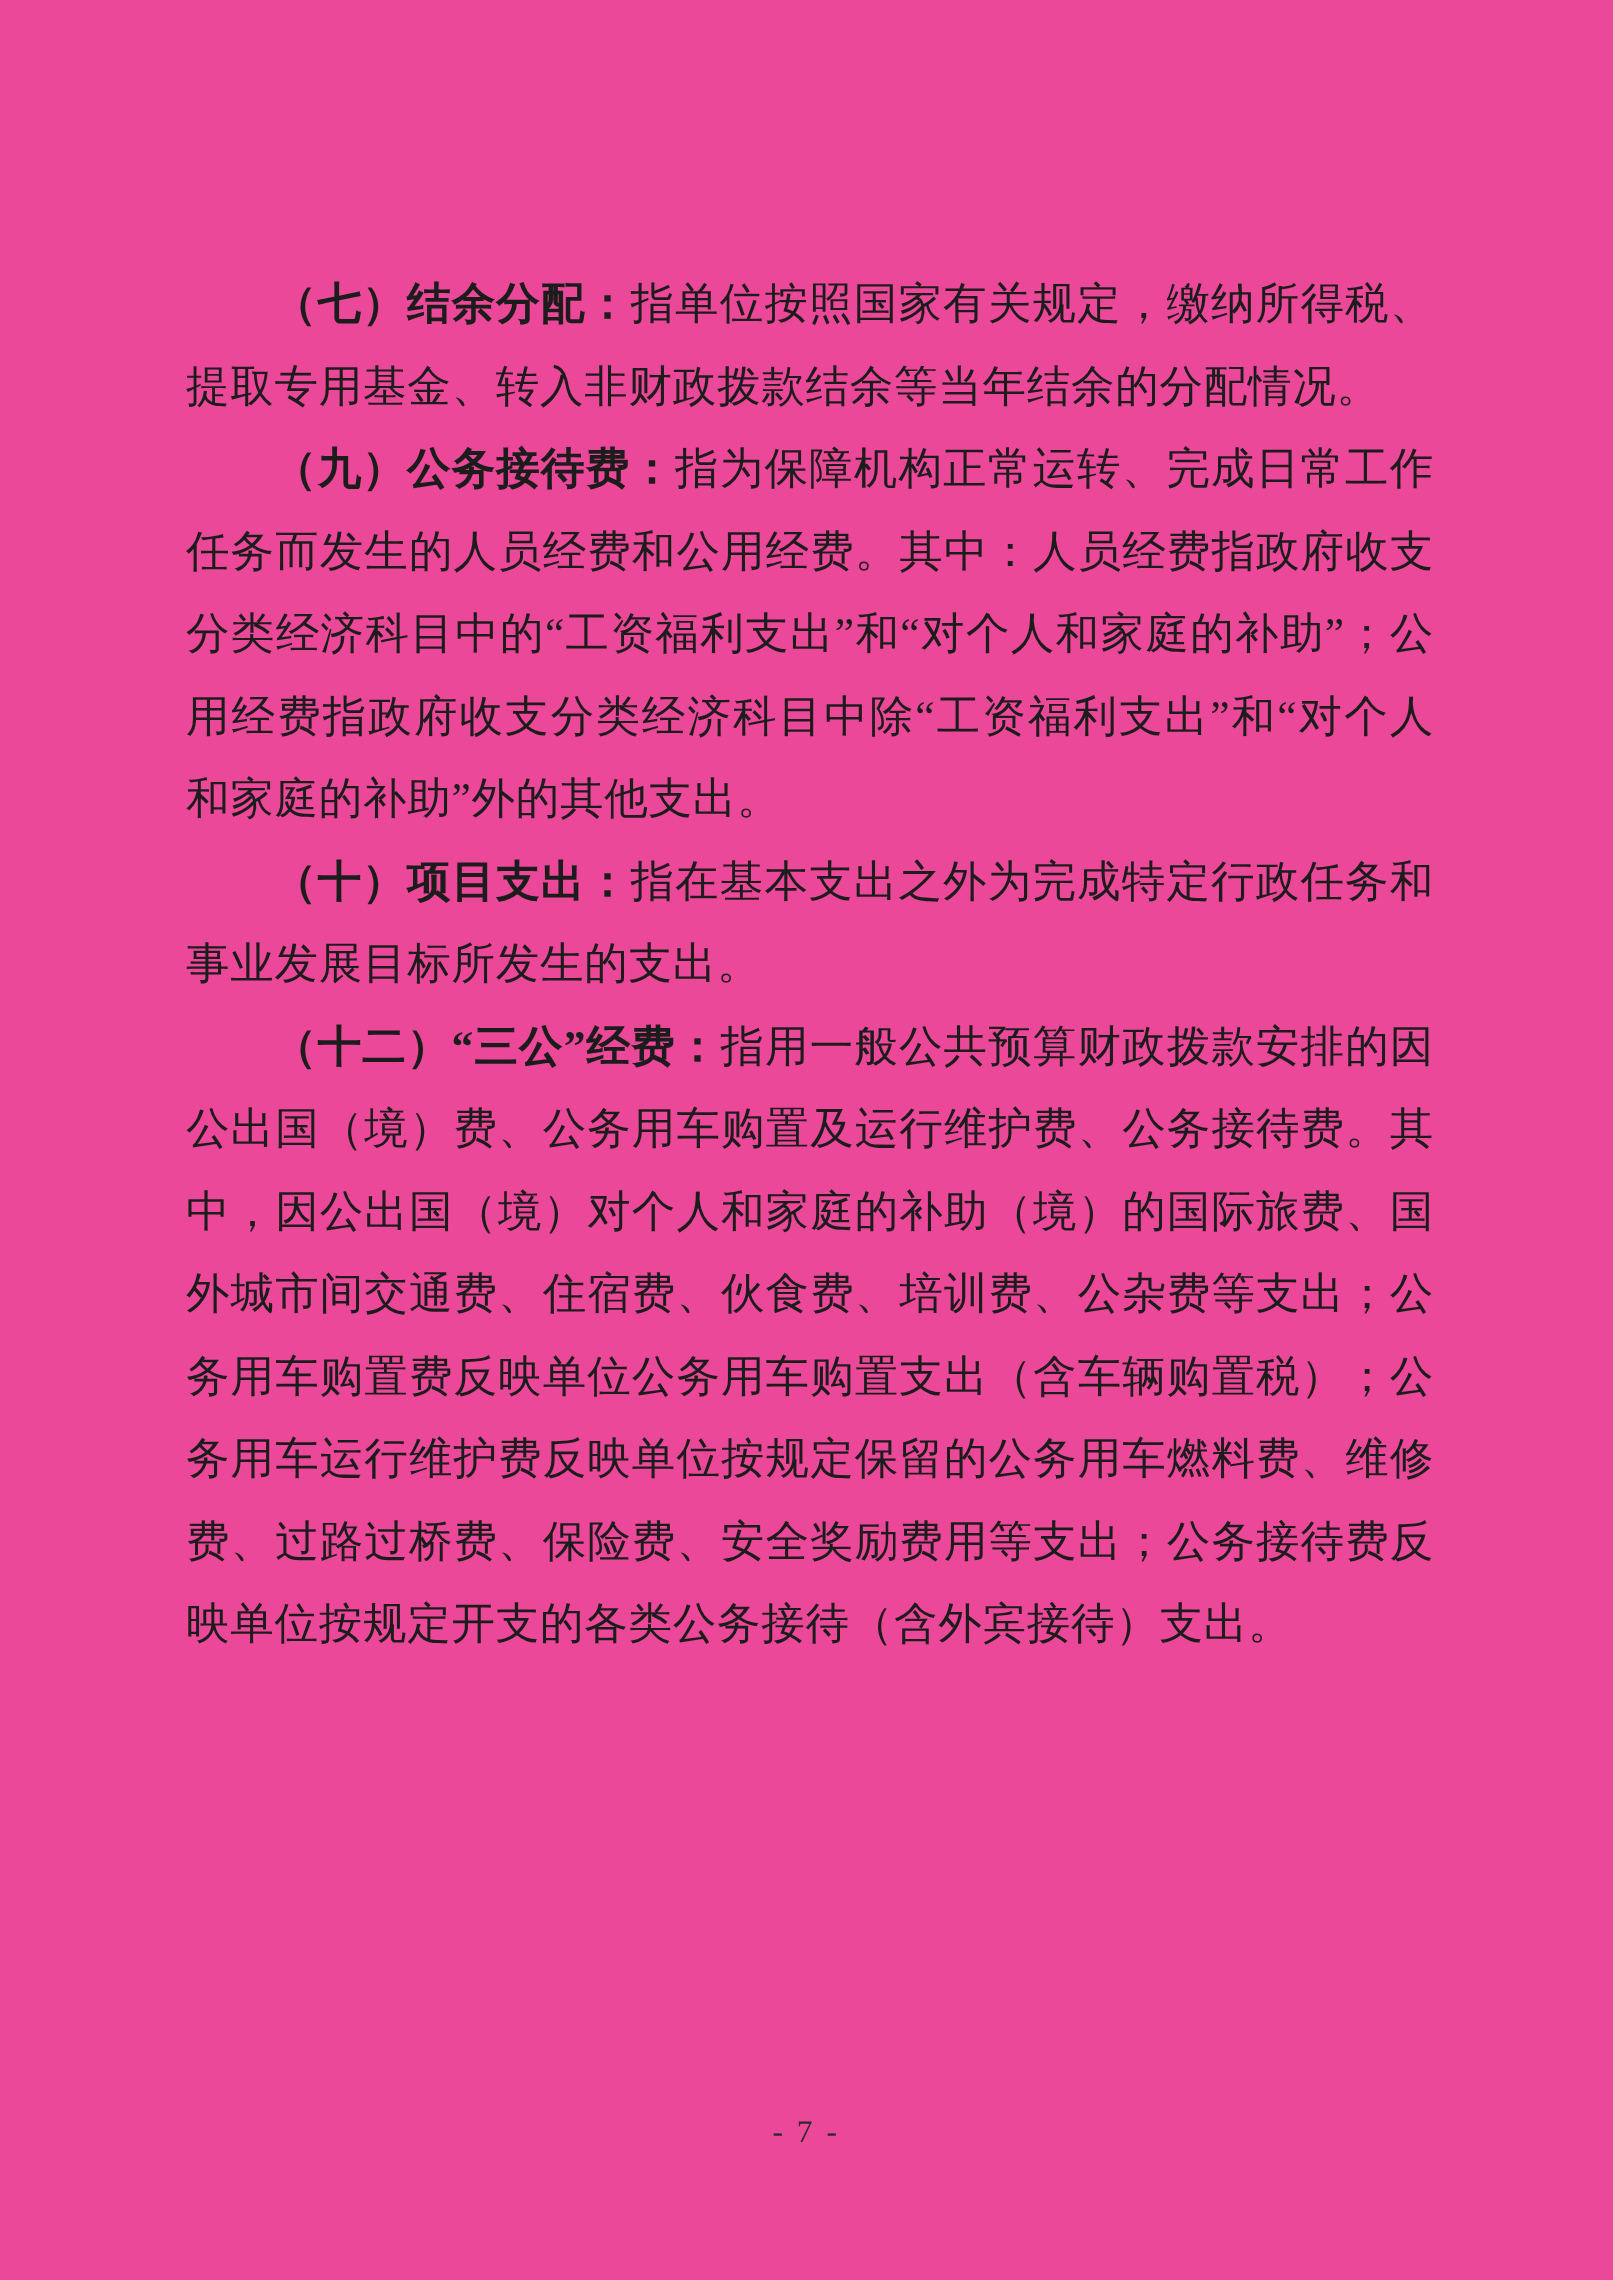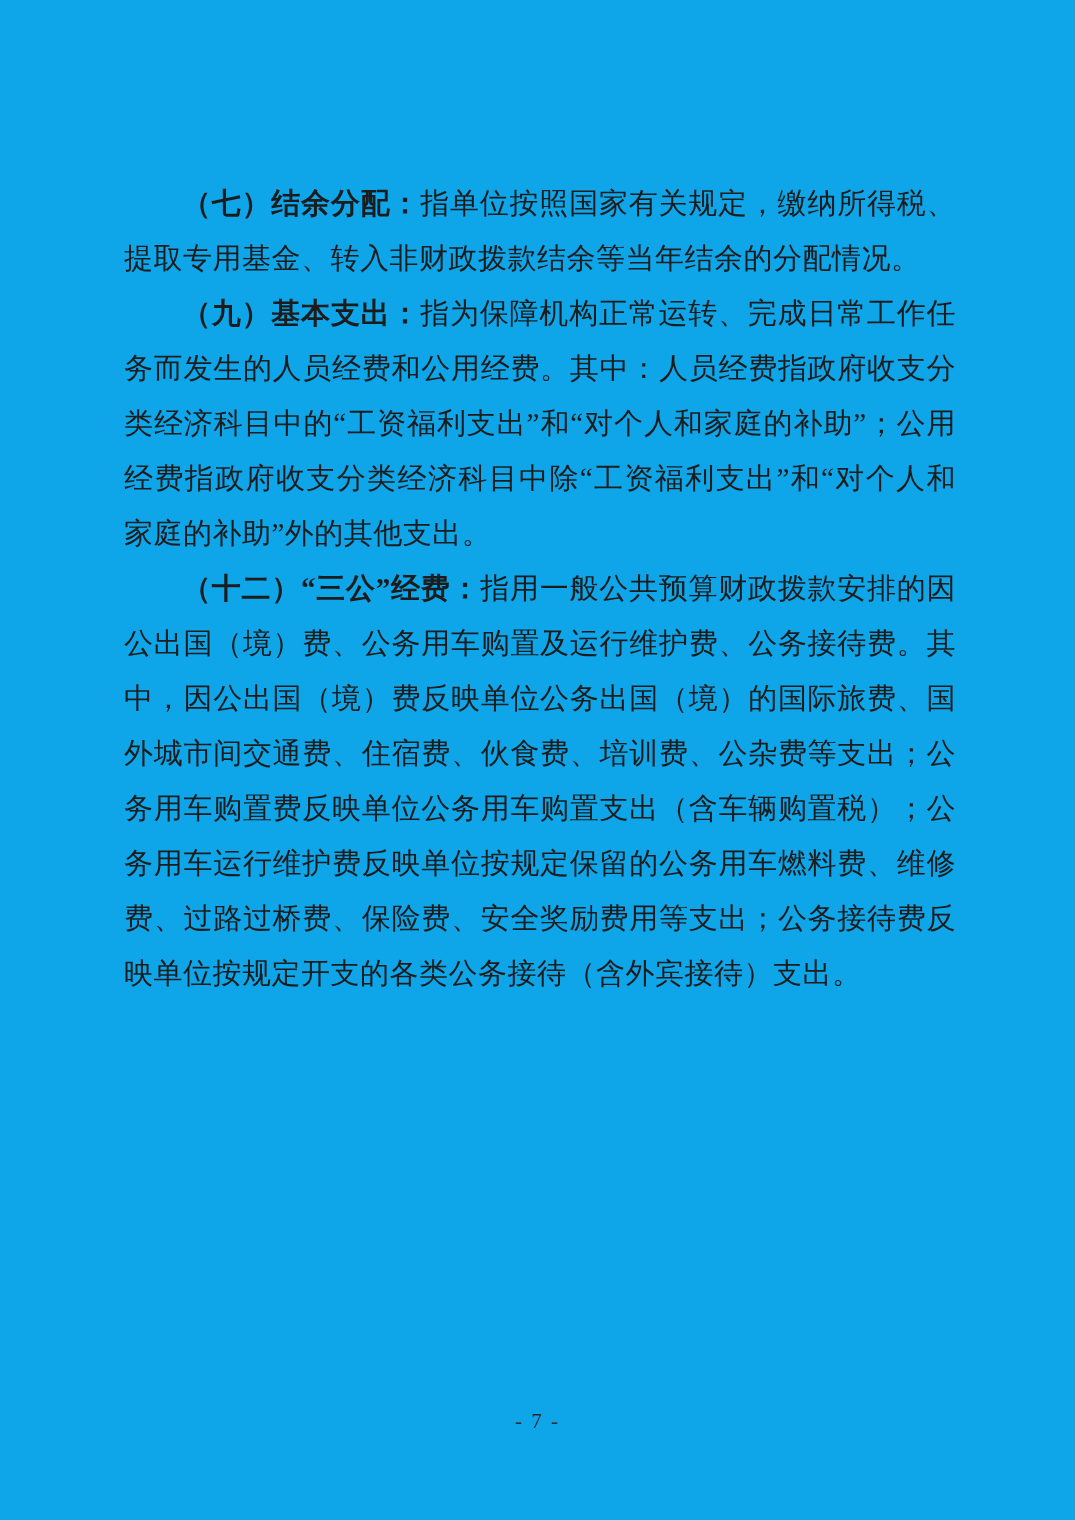--- a/index.html
+++ b/index.html
@@ -5,21 +5,21 @@
   html, body {
     margin: 0;
     padding: 0;
     background: #e8e8e8;
   }
   .page {
     position: relative;
     width: 1075px;
     height: 1520px;
     margin: 0 auto;
-    background: #0ea5e9;
+    background: #ec4899;
     overflow: hidden;
     font-family: "Liberation Serif", "DejaVu Serif", serif;
   }
   .doc-body {
     position: absolute;
     left: 124px;
     top: 176px;
     width: 832px;
   }
   .para {
@@ -48,22 +48,23 @@
 </style>
 </head>
 <body>
 
 <div class="page">
   <div class="doc-body">
 
     <p class="para"><span class="term">（七）结余分配：</span><span>指单位按照国家有关规定，缴纳所得税、提取专用基金、转入非财政拨款结余等当年结余的分配情况。</span></p>
 
 
-    <p class="para"><span class="term">（九）基本支出：</span><span>指为保障机构正常运转、完成日常工作任务而发生的人员经费和公用经费。其中：人员经费指政府收支分类经济科目中的“工资福利支出”和“对个人和家庭的补助”；公用经费指政府收支分类经济科目中除“工资福利支出”和“对个人和家庭的补助”外的其他支出。</span></p>
+    <p class="para"><span class="term">（九）公务接待费：</span><span>指为保障机构正常运转、完成日常工作任务而发生的人员经费和公用经费。其中：人员经费指政府收支分类经济科目中的“工资福利支出”和“对个人和家庭的补助”；公用经费指政府收支分类经济科目中除“工资福利支出”和“对个人和家庭的补助”外的其他支出。</span></p>
+
+    <p class="para"><span class="term">（十）项目支出：</span><span>指在基本支出之外为完成特定行政任务和事业发展目标所发生的支出。</span></p>
 
 
-
-    <p class="para"><span class="term">（十二）“三公”经费：</span><span>指用一般公共预算财政拨款安排的因公出国（境）费、公务用车购置及运行维护费、公务接待费。其中，因公出国（境）费反映单位公务出国（境）的国际旅费、国外城市间交通费、住宿费、伙食费、培训费、公杂费等支出；公务用车购置费反映单位公务用车购置支出（含车辆购置税）；公务用车运行维护费反映单位按规定保留的公务用车燃料费、维修费、过路过桥费、保险费、安全奖励费用等支出；公务接待费反映单位按规定开支的各类公务接待（含外宾接待）支出。</span></p>
+    <p class="para"><span class="term">（十二）“三公”经费：</span><span>指用一般公共预算财政拨款安排的因公出国（境）费、公务用车购置及运行维护费、公务接待费。其中，因公出国（境）对个人和家庭的补助（境）的国际旅费、国外城市间交通费、住宿费、伙食费、培训费、公杂费等支出；公务用车购置费反映单位公务用车购置支出（含车辆购置税）；公务用车运行维护费反映单位按规定保留的公务用车燃料费、维修费、过路过桥费、保险费、安全奖励费用等支出；公务接待费反映单位按规定开支的各类公务接待（含外宾接待）支出。</span></p>
 
   </div>
 
   <div class="page-footer">- 7 -</div>
 </div>
 
 </body></html>

